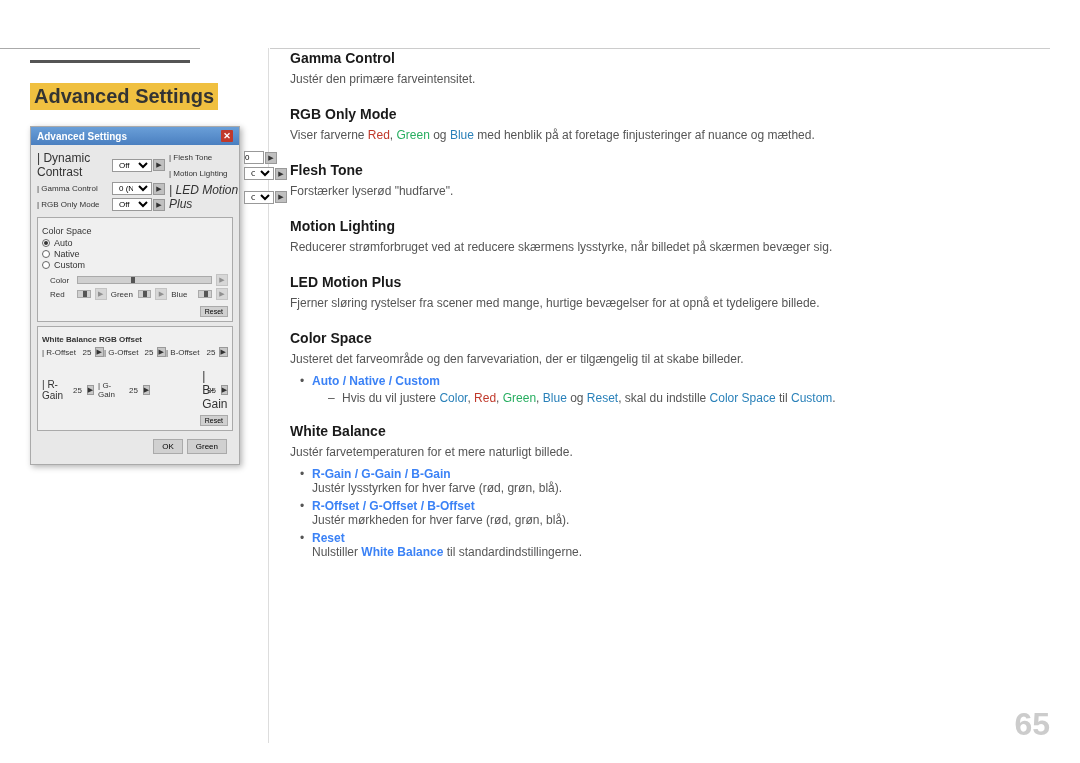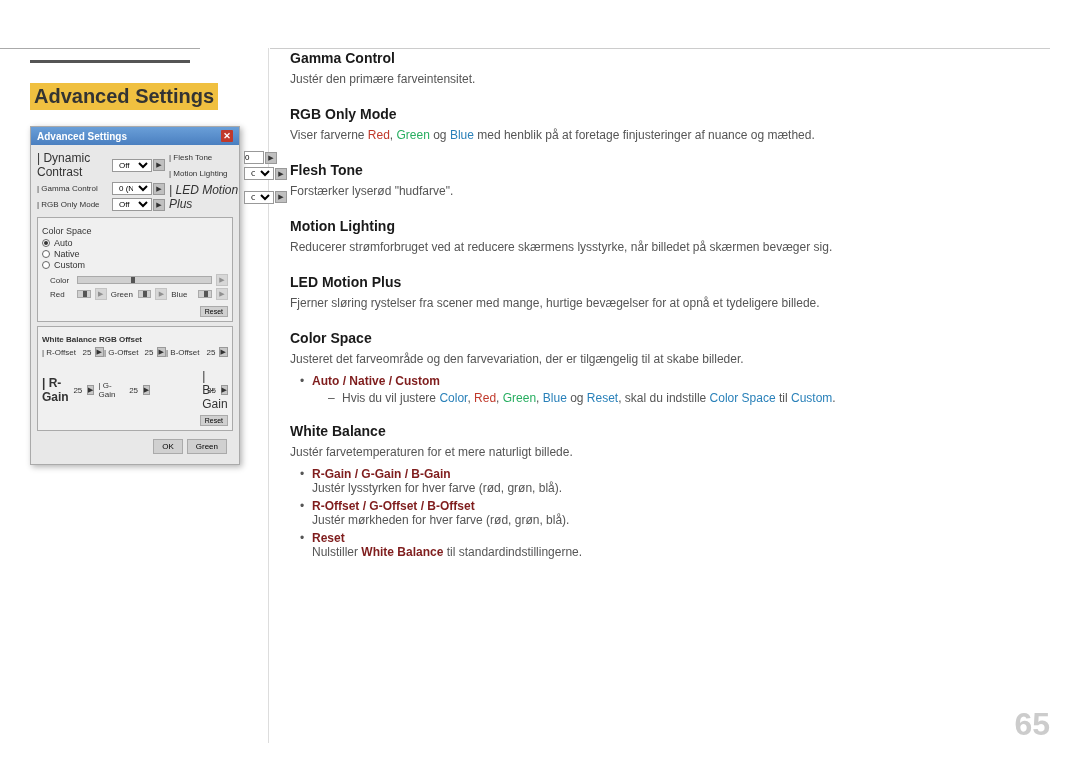--- a/index.html
+++ b/index.html
@@ -296,21 +296,21 @@
     }
 
     .bullet-list li::before {
       content: '•';
       position: absolute;
       left: 0;
       color: #555;
     }
 
     .bullet-item-link {
-      color: #7f1d1d;
+      color: #3b82f6;
       font-weight: bold;
     }
 
     .sub-bullet {
       list-style: none;
       padding-left: 16px;
       margin-top: 3px;
     }
 
     .sub-bullet li {
@@ -483,21 +483,21 @@
             <span style="font-size:8px; width:16px; text-align:center;">25</span>
             <div class="wb-arrow">▶</div>
             <span style="font-size:8px; width:40px;">| G-Offset</span>
             <span style="font-size:8px; width:16px; text-align:center;">25</span>
             <div class="wb-arrow">▶</div>
             <span style="font-size:8px; width:40px;">| B-Offset</span>
             <span style="font-size:8px; width:16px; text-align:center;">25</span>
             <div class="wb-arrow">▶</div>
           </div>
           <div style="display:flex; gap:4px; align-items:center; margin-bottom:2px;">
-            <span style="font-size:12px; width:40px;font-weight:bold;">| R-Gain</span>
+            <span style="font-size:10px; width:40px;">| R-Gain</span>
             <span style="font-size:8px; width:16px; text-align:center;">25</span>
             <div class="wb-arrow">▶</div>
             <span style="font-size:8px; width:40px;">| G-Gain</span>
             <span style="font-size:8px; width:16px; text-align:center;">25</span>
             <div class="wb-arrow">▶</div>
             <span style="font-size:12px; width:40px;padding-left:48px;">| B-Gain</span>
             <span style="font-size:8px; width:16px; text-align:center;">35</span>
             <div class="wb-arrow">▶</div>
           </div>
           <div style="text-align:right; margin-top:2px;">

